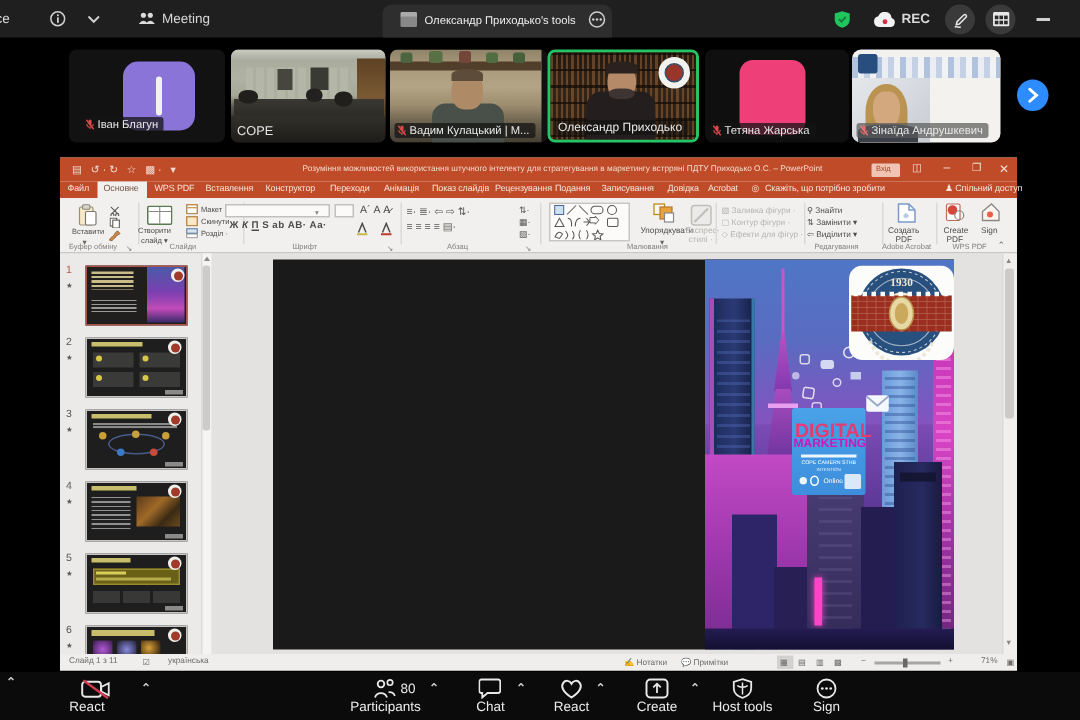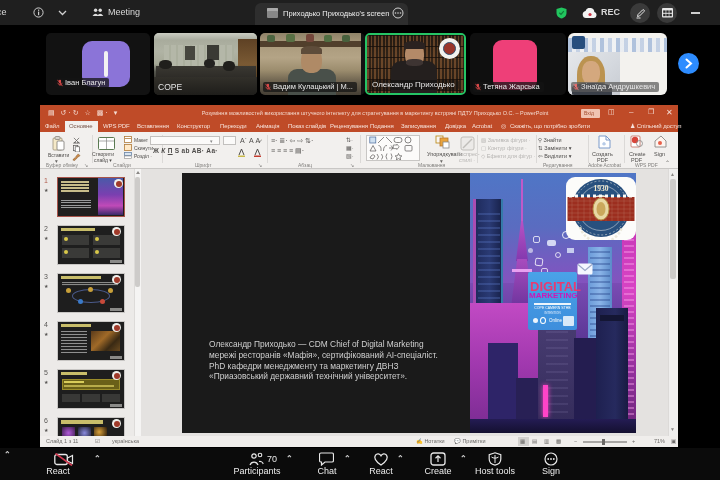--- a/index.html
+++ b/index.html
@@ -63,21 +63,21 @@
     </svg>
     <svg class="abs" style="left:92px;top:7px;" width="12" height="11" viewBox="0 0 12 11">
       <circle cx="3.6" cy="3.2" r="1.7" fill="#dcdcdc"></circle>
         <circle cx="8.2" cy="3.2" r="1.7" fill="#dcdcdc"></circle>
       <path d="M0.5 9 q3.1-4.4 6.2 0 z" fill="#dcdcdc"></path>
         <path d="M5.1 9 q3.1-4.4 6.2 0 z" fill="#dcdcdc"></path>
     </svg>
     <span class="abs txt" style="left:108px;top:7px;">Meeting</span>
     <div class="abs" style="left:255px;top:3px;width:153px;height:22px;background:#2e2e2e;border-radius:6px 6px 0 0;"></div>
     <div class="abs" style="left:267px;top:8px;width:11px;height:10px;background:#888;border-radius:1px;box-shadow:inset 0 3px #aaa;"></div>
-    <span class="abs" style="left:283px;top:8.5px;font-size:7.5px;color:#efefef;">Приходько Приходько's screen</span>
+    <span class="abs" style="left:283px;top:8.5px;font-size:7.5px;color:#efefef;">Олександр Приходько's tools</span>
     <svg class="abs" style="left:392px;top:7px;" width="12" height="12" viewBox="0 0 12 12">
       <circle cx="6" cy="6" r="5" fill="none" stroke="#cfcfcf" stroke-width="1"></circle>
       <circle cx="3.5" cy="6" r=".8" fill="#cfcfcf"></circle>
         <circle cx="6" cy="6" r=".8" fill="#cfcfcf"></circle>
         <circle cx="8.5" cy="6" r=".8" fill="#cfcfcf"></circle>
     </svg>
     <svg class="abs" style="left:556px;top:7px;" width="11" height="12" viewBox="0 0 11 12">
       <path d="M5.5 0.5 L10.5 2 V6 c0 3-2.5 5-5 5.5 C3 11 0.5 9 0.5 6 V2 Z" fill="#21c55e"></path>
       <path d="M3.3 5.8 L5 7.4 L7.8 4.2" fill="none" stroke="#0f7a38" stroke-width="1.2"></path>
     </svg>
@@ -451,21 +451,20 @@
           <div class="abs" style="left:54px;top:1px;width:9px;height:9px;background:#f0f0ec;border-radius:50%;"></div>
           <div class="abs" style="left:55.5px;top:2.5px;width:6px;height:6px;background:#a03a2a;border-radius:50%;"></div>
         </div>
 
         <div class="abs" style="left:94px;top:0;width:7px;height:267px;background:#f5f4f3;border-left:1px solid #dddbd9;"></div>
         <div class="abs" style="left:95.5px;top:2px;width:4px;height:1px;border-left:2px solid transparent;border-right:2px solid transparent;border-bottom:3px solid #8a8886;"></div>
         <div class="abs" style="left:95px;top:8px;width:5px;height:110px;background:#cdcbc9;border-radius:2px;"></div>
       </div>
       <div id="canvas">
         <div id="slide">
-          <div id="ssub">Олександр Приходько — CDM Chief of Digital Marketing<br>мережі ресторанів «Мафія», сертифікований АІ-спеціаліст.<br>PhD кафедри менеджменту та маркетингу ДВНЗ<br>«Приазовський державний технічний університет».</div>
           <div id="city">
 
             <div class="abs" style="left:0;top:0;width:166px;height:120px;background:linear-gradient(180deg,#4f76c6 0%,#5a6cc0 45%,#7a58c0 80%,#8a50bc 100%);"></div>
             <div class="abs" style="left:0;top:110px;width:166px;height:150px;background:linear-gradient(180deg,#7a4cb4 0%,#5a3694 40%,#3a2874 75%,#281e54 100%);"></div>
 
             <div class="abs" style="left:3px;top:26px;width:30px;height:234px;background:linear-gradient(90deg,#1c2858,#2a3a74 55%,#161f46);"></div>
             <div class="abs" style="left:3px;top:26px;width:2.5px;height:200px;background:#d85ad0;opacity:.75;"></div>
             <div class="abs" style="left:30.5px;top:26px;width:2.5px;height:210px;background:#4ab8e8;opacity:.6;"></div>
             <div class="abs" style="left:8px;top:40px;width:22px;height:190px;background:repeating-linear-gradient(180deg,rgba(90,120,200,.32) 0 2px,transparent 2px 7px);"></div>
 
@@ -605,21 +604,21 @@
     </svg>
     <span class="caret" style="left:94px;">⌃</span>
     <span class="blabel" style="left:58px;">React</span>
 
     <svg class="abs" style="left:249px;top:4px;" width="15" height="14" viewBox="0 0 15 14">
       <circle cx="5" cy="4" r="2.2" fill="none" stroke="#e8e8e8" stroke-width="1.2"></circle>
       <path d="M1 13 a4.2 4.2 0 0 1 8 0" fill="none" stroke="#e8e8e8" stroke-width="1.2"></path>
       <circle cx="11" cy="3" r="1.8" fill="none" stroke="#e8e8e8" stroke-width="1.1"></circle>
       <path d="M10 9.5 a3.4 3.4 0 0 1 4.2 2.5" fill="none" stroke="#e8e8e8" stroke-width="1.1"></path>
     </svg>
-    <span class="abs" style="left:267px;top:6px;color:#e8e8e8;font-size:9px;">70</span>
+    <span class="abs" style="left:267px;top:6px;color:#e8e8e8;font-size:9px;">80</span>
     <span class="caret" style="left:286px;">⌃</span>
     <span class="blabel" style="left:257px;">Participants</span>
 
     <svg class="abs" style="left:319px;top:4px;" width="15" height="14" viewBox="0 0 15 14">
       <path d="M2 1 h11 a1.5 1.5 0 0 1 1.5 1.5 v6 a1.5 1.5 0 0 1 -1.5 1.5 h-7 l-3.5 3 v-3 h-0.5 a1.5 1.5 0 0 1 -1.5 -1.5 v-6 a1.5 1.5 0 0 1 1.5 -1.5 z" fill="none" stroke="#e8e8e8" stroke-width="1.2"></path>
     </svg>
     <span class="caret" style="left:344px;">⌃</span>
     <span class="blabel" style="left:327px;">Chat</span>
 
     <svg class="abs" style="left:373px;top:4px;" width="16" height="14" viewBox="0 0 16 14">

